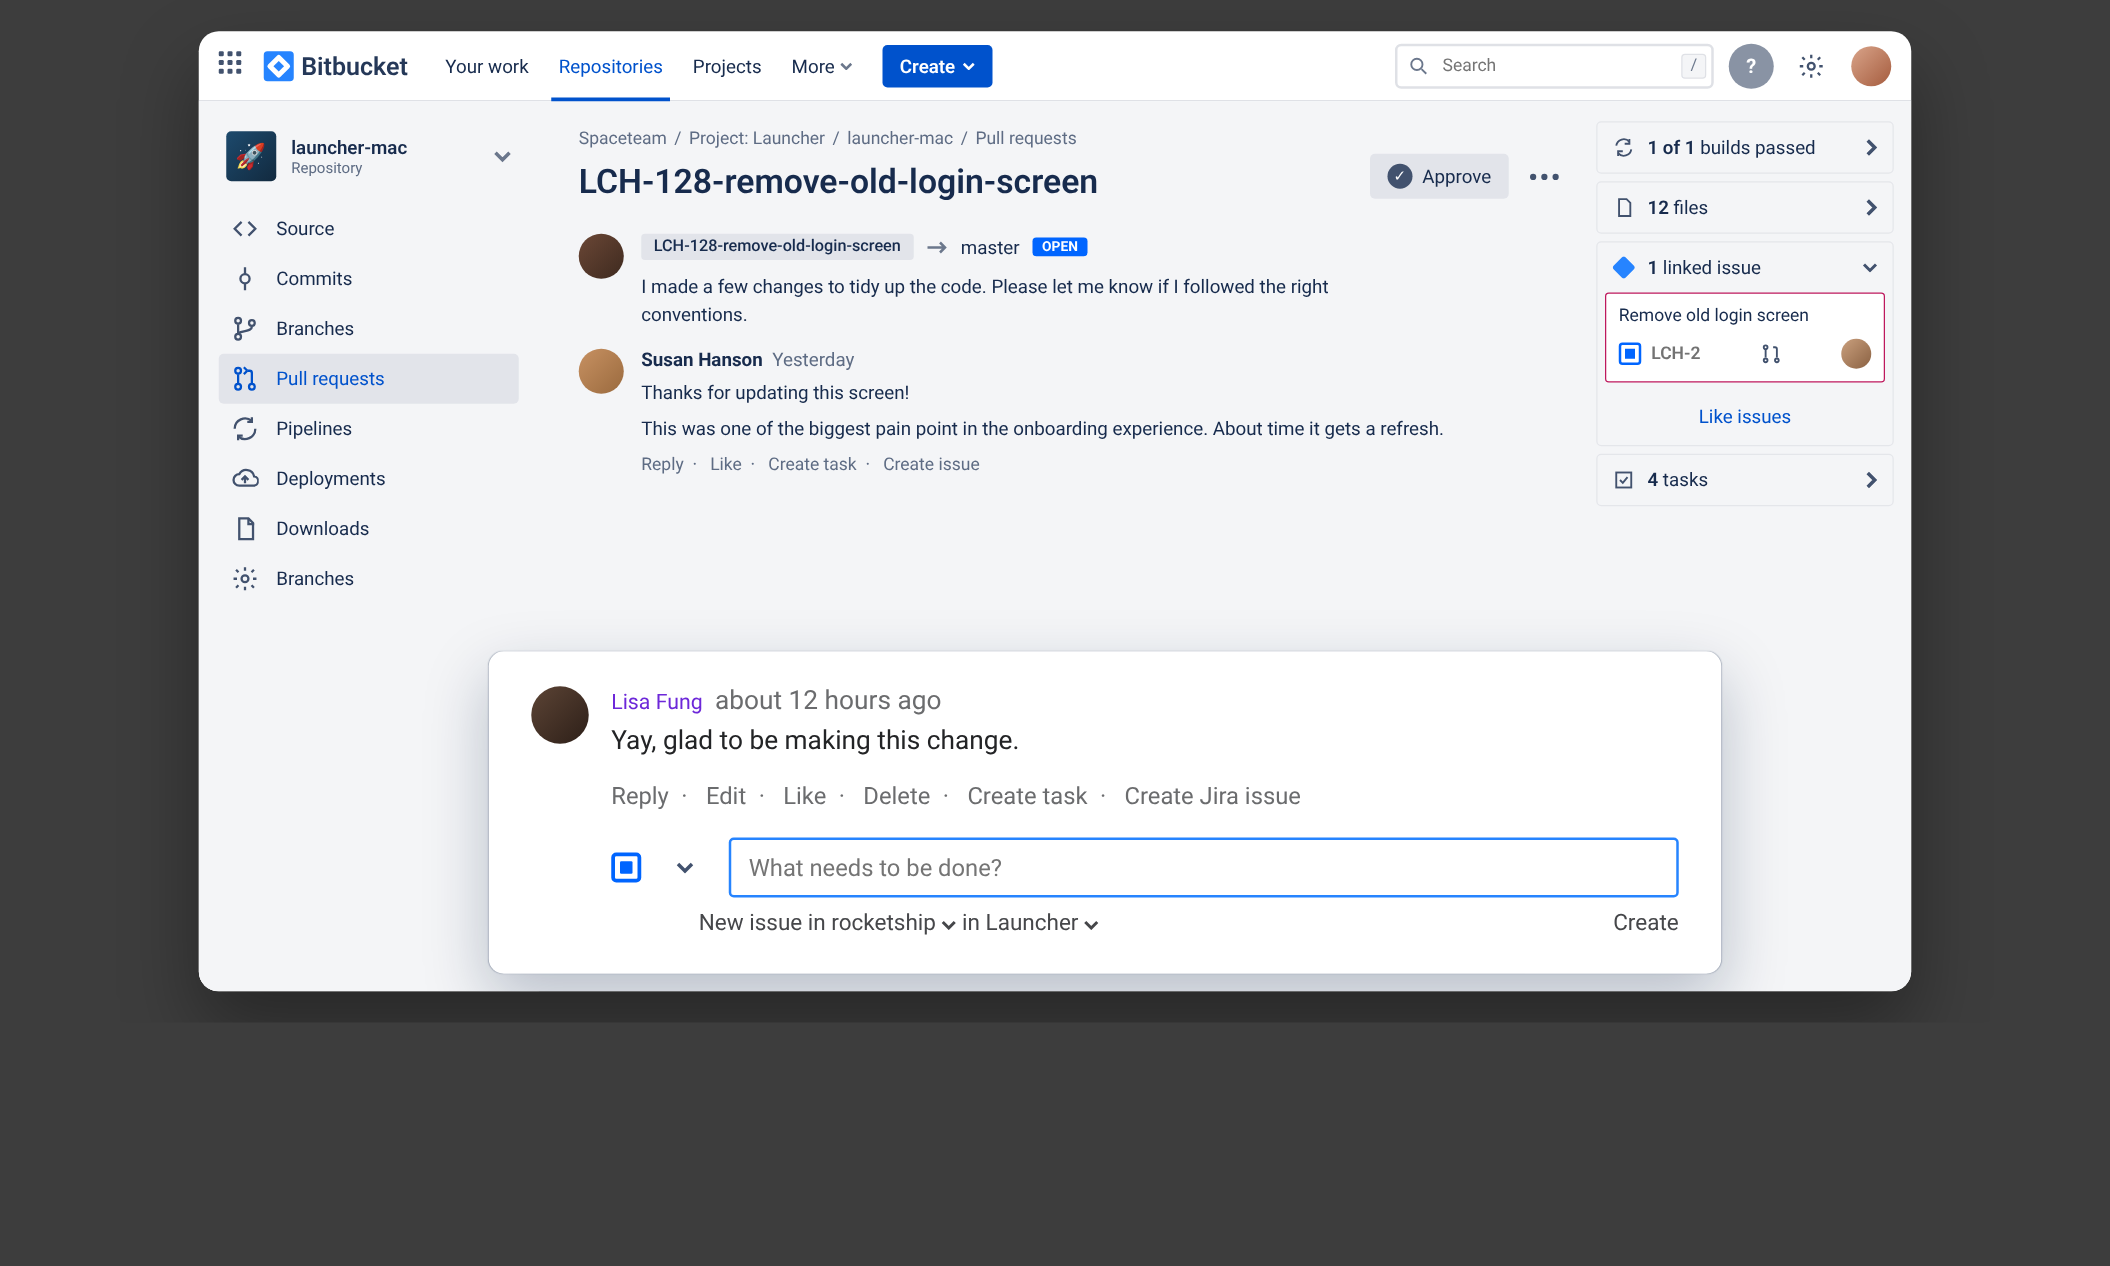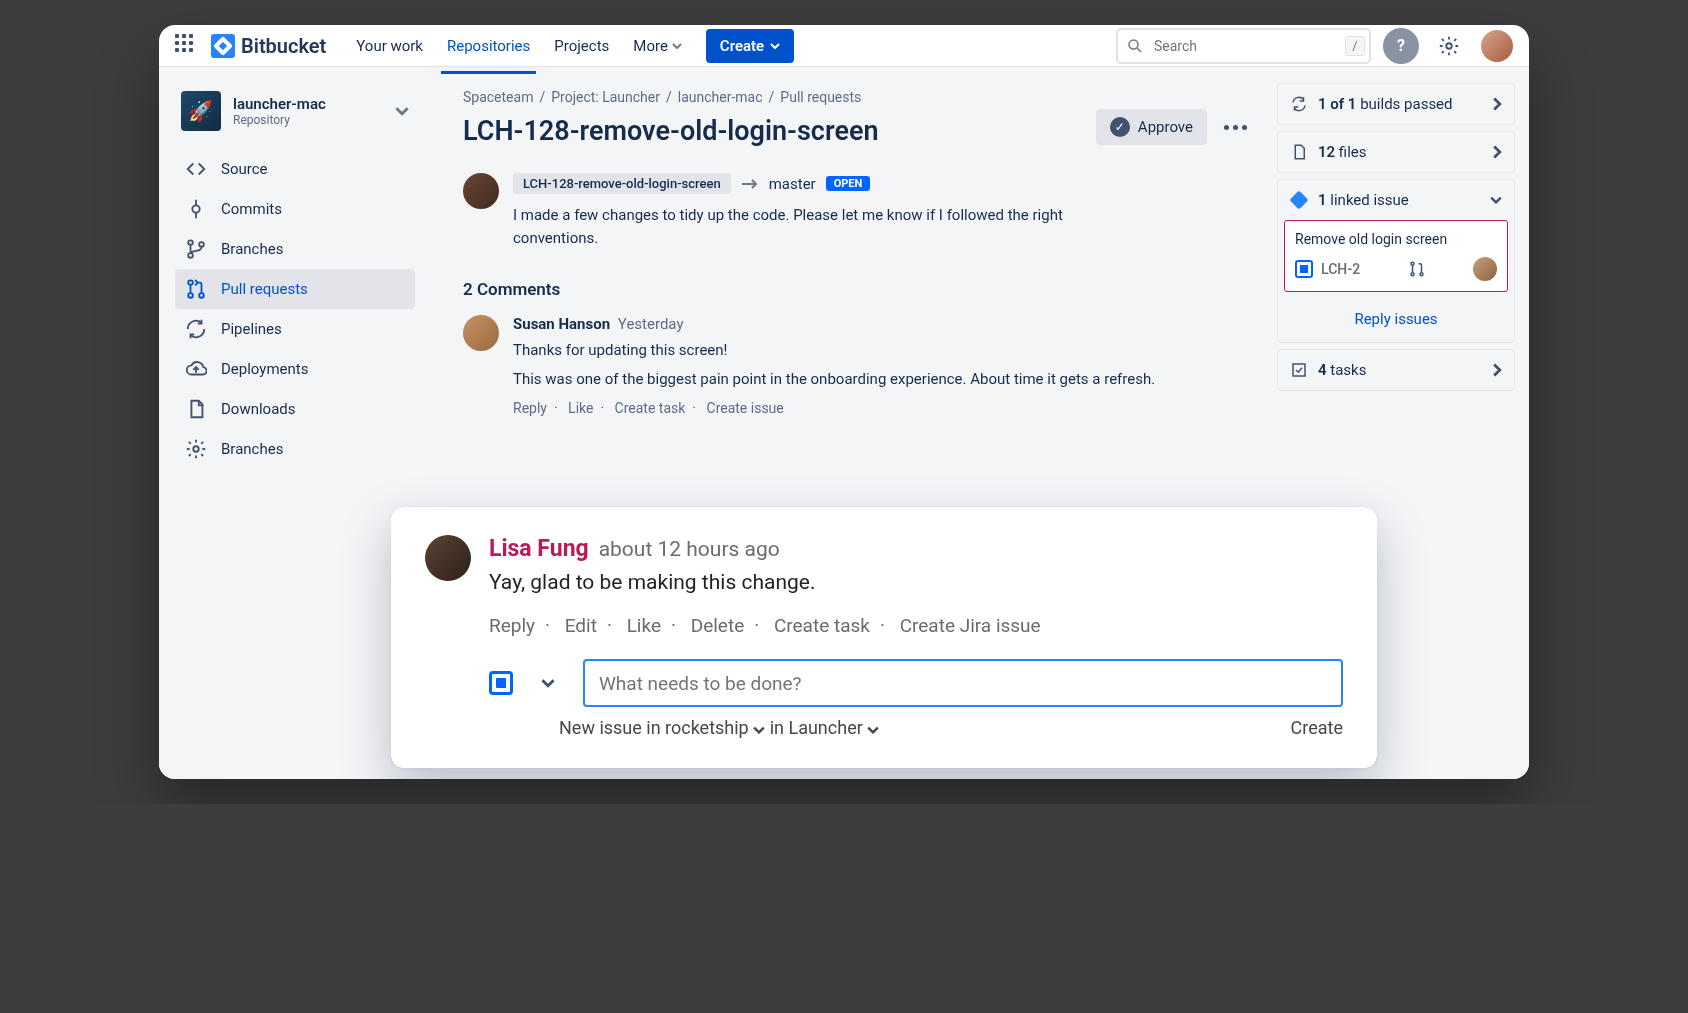--- a/index.html
+++ b/index.html
@@ -19,21 +19,21 @@
     margin:25px auto;
     width:1370px;
     background:#fff;
     border-radius:16px;
     overflow:hidden;
     box-shadow:0 30px 60px rgba(0,0,0,0.35);
     position:relative;
   }
 
   
-  .topnav{display:flex;align-items:center;height:42px;border-bottom:1px solid var(--border);padding:0 16px;gap:4px;}
+  .topnav{display:flex;align-items:center;height:56px;border-bottom:1px solid var(--border);padding:0 16px;gap:4px;}
   .apps-switcher{width:24px;height:24px;display:grid;grid-template-columns:repeat(3,4px);grid-template-rows:repeat(3,4px);gap:3px;margin-right:8px;cursor:pointer;}
   .apps-switcher span{background:#42526e;border-radius:1px;}
   .logo{display:flex;align-items:center;gap:6px;font-weight:600;font-size:20px;color:#253858;margin-right:16px;}
   .logo-mark{width:24px;height:24px;background:#2684ff;border-radius:3px;position:relative;}
   .logo-mark::before{content:"";position:absolute;inset:5px;background:#fff;transform:rotate(45deg);border-radius:2px;}
   .logo-mark::after{content:"";position:absolute;inset:9px;background:#2684ff;transform:rotate(45deg);}
   .nav-item{padding:0 10px;height:56px;display:flex;align-items:center;font-size:15px;color:var(--text);cursor:pointer;position:relative;}
   .nav-item.active{color:var(--brand);}
   .nav-item.active::after{content:"";position:absolute;bottom:0;left:4px;right:4px;height:3px;background:var(--brand);}
   .nav-more svg{margin-left:4px;}
@@ -93,21 +93,21 @@
     left:-40px;
     right:-100px;
     top:440px;
     background:#fff;
     border-radius:12px;
     box-shadow:0 20px 50px rgba(9,30,66,0.25),0 0 1px rgba(9,30,66,0.3);
     padding:28px 34px 30px 34px;
   }
   .float-card .row1{display:flex;gap:18px;}
   .float-card .avatar2{width:46px;height:46px;border-radius:50%;background:linear-gradient(135deg,#5c4435,#2d1f18);flex:none;}
-  .float-card .name{font-size:23px;font-weight:700;color:#be185d;}
+  .float-card .name{font-size:17px;font-weight:400;color:#6d28d9;}
   .float-card .ago{font-size:21px;color:#6b6c6e;margin-left:6px;}
   .float-card .msg{font-size:21px;color:#232426;margin-top:8px;}
   .float-card .acts{font-size:19px;color:#6b6c6e;margin-top:20px;padding-left:64px;}
   .float-card .acts span{cursor:pointer;}
   .float-card .acts i{margin:0 10px;font-style:normal;}
   .float-card .inputrow{display:flex;align-items:center;gap:28px;margin-top:22px;padding-left:64px;}
   .float-card .typebox{width:24px;height:24px;border:3px solid #0065ff;border-radius:4px;position:relative;}
   .float-card .typebox::after{content:"";position:absolute;inset:4px;background:#0065ff;border-radius:1px;}
   .float-card .task-input{flex:1;height:48px;border:2px solid #2684ff;border-radius:4px;padding:0 14px;font-size:19px;}
   .float-card .hintrow{display:flex;justify-content:space-between;padding-left:134px;margin-top:10px;font-size:18px;color:#46474a;align-items:flex-end;}
@@ -297,21 +297,20 @@
             <svg width="18" height="12" viewBox="0 0 18 12">
                 <path d="M1 6h14M11 2l4 4-4 4" stroke="#6b778c" stroke-width="2" fill="none"></path>
               </svg>
             <span>master</span>
             <span class="open-badge">OPEN</span>
           </div>
           <div class="pr-desc">I made a few changes to tidy up the code. Please let me know if I followed the right conventions.</div>
         </div>
       </div>
 
-      <div class="comments-h">2 Comments</div>
 
       <div class="comment">
         <div class="c-avatar"></div>
         <div style="flex:1;">
           <div class="c-head">
             <b>Susan Hanson</b>
             <span class="time">Yesterday</span>
           </div>
           <div class="c-body">Thanks for updating this screen!</div>
           <div class="c-body">This was one of the biggest pain point in the onboarding experience. About time it gets a refresh.</div>
@@ -409,21 +408,21 @@
             <span style="color:#737373;font-weight:600;">LCH-2</span>
             <svg width="18" height="18" viewBox="0 0 24 24" style="margin-left:auto;" class="icon-pr">
                 <circle cx="6" cy="5" r="2"></circle>
                 <circle cx="6" cy="19" r="2"></circle>
                 <circle cx="18" cy="19" r="2"></circle>
                 <path d="M6 8v8M14 5h2a2 2 0 012 2v9"></path>
               </svg>
             <div class="assignee"></div>
           </div>
         </div>
-        <div class="linkline">Reply issues</div>
+        <div class="linkline">Like issues</div>
       </div>
 
       <div class="card">
         <div class="card-head">
           <svg width="18" height="18" viewBox="0 0 24 24">
               <rect x="4" y="4" width="16" height="16" stroke="#42526e" stroke-width="2" fill="none"></rect>
               <path d="M8 12l3 3 5-6" stroke="#42526e" stroke-width="2" fill="none"></path>
             </svg>
           <span><b>4</b><span> tasks</span></span>
           <svg class="chev" width="10" height="14" viewBox="0 0 6 10">

